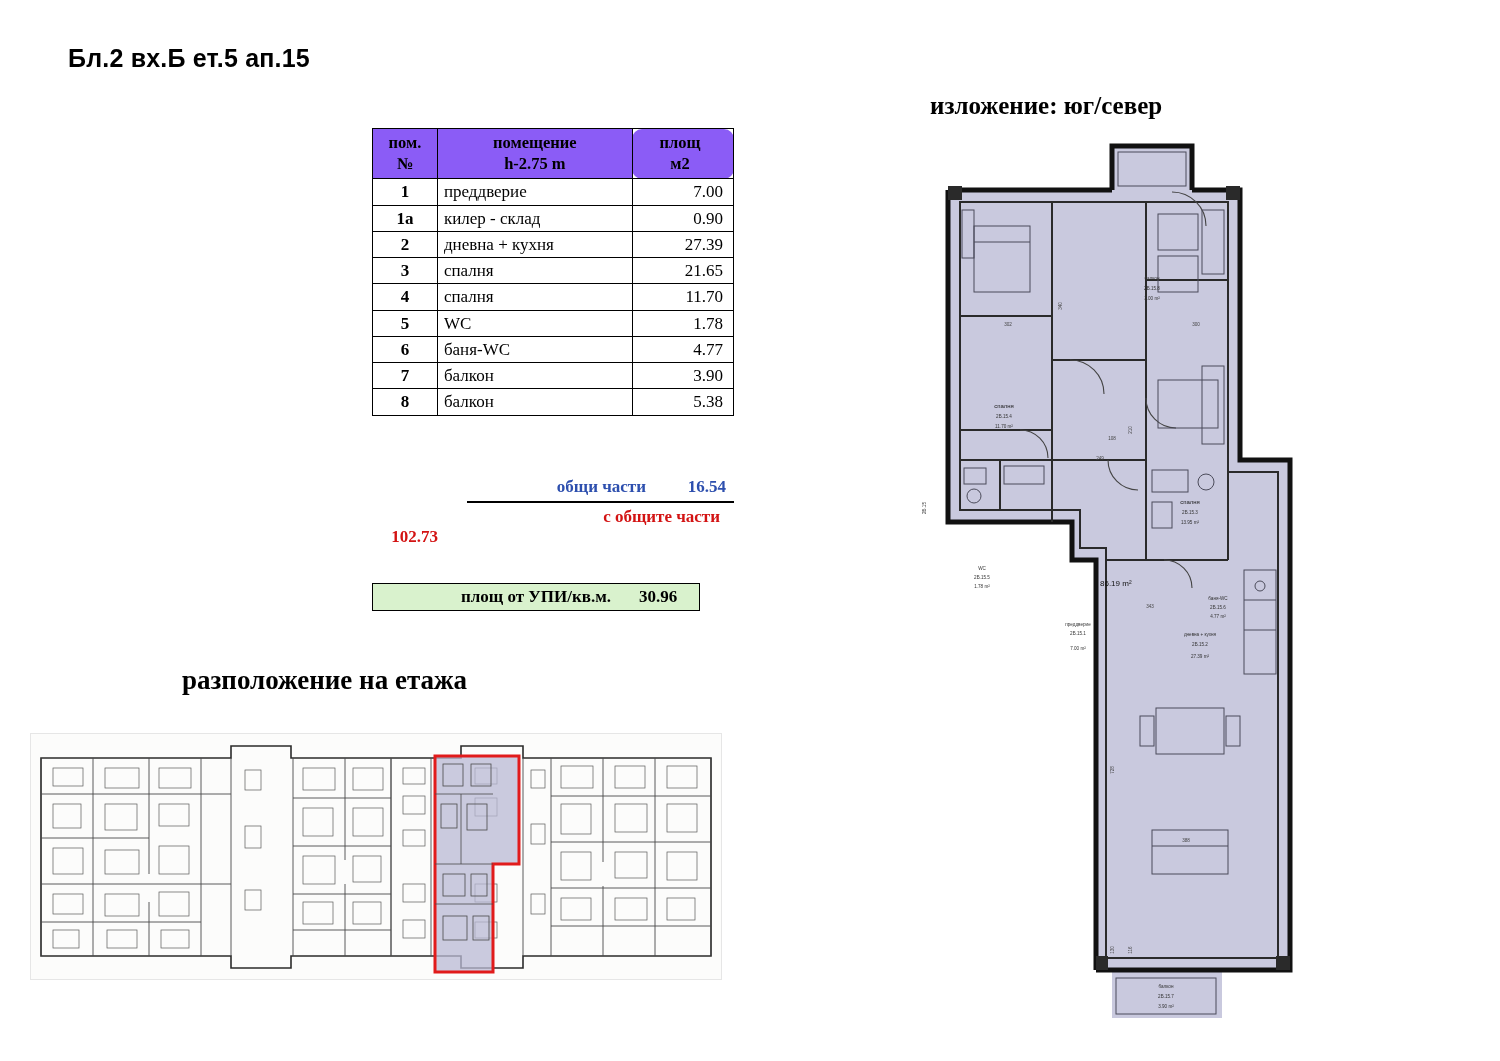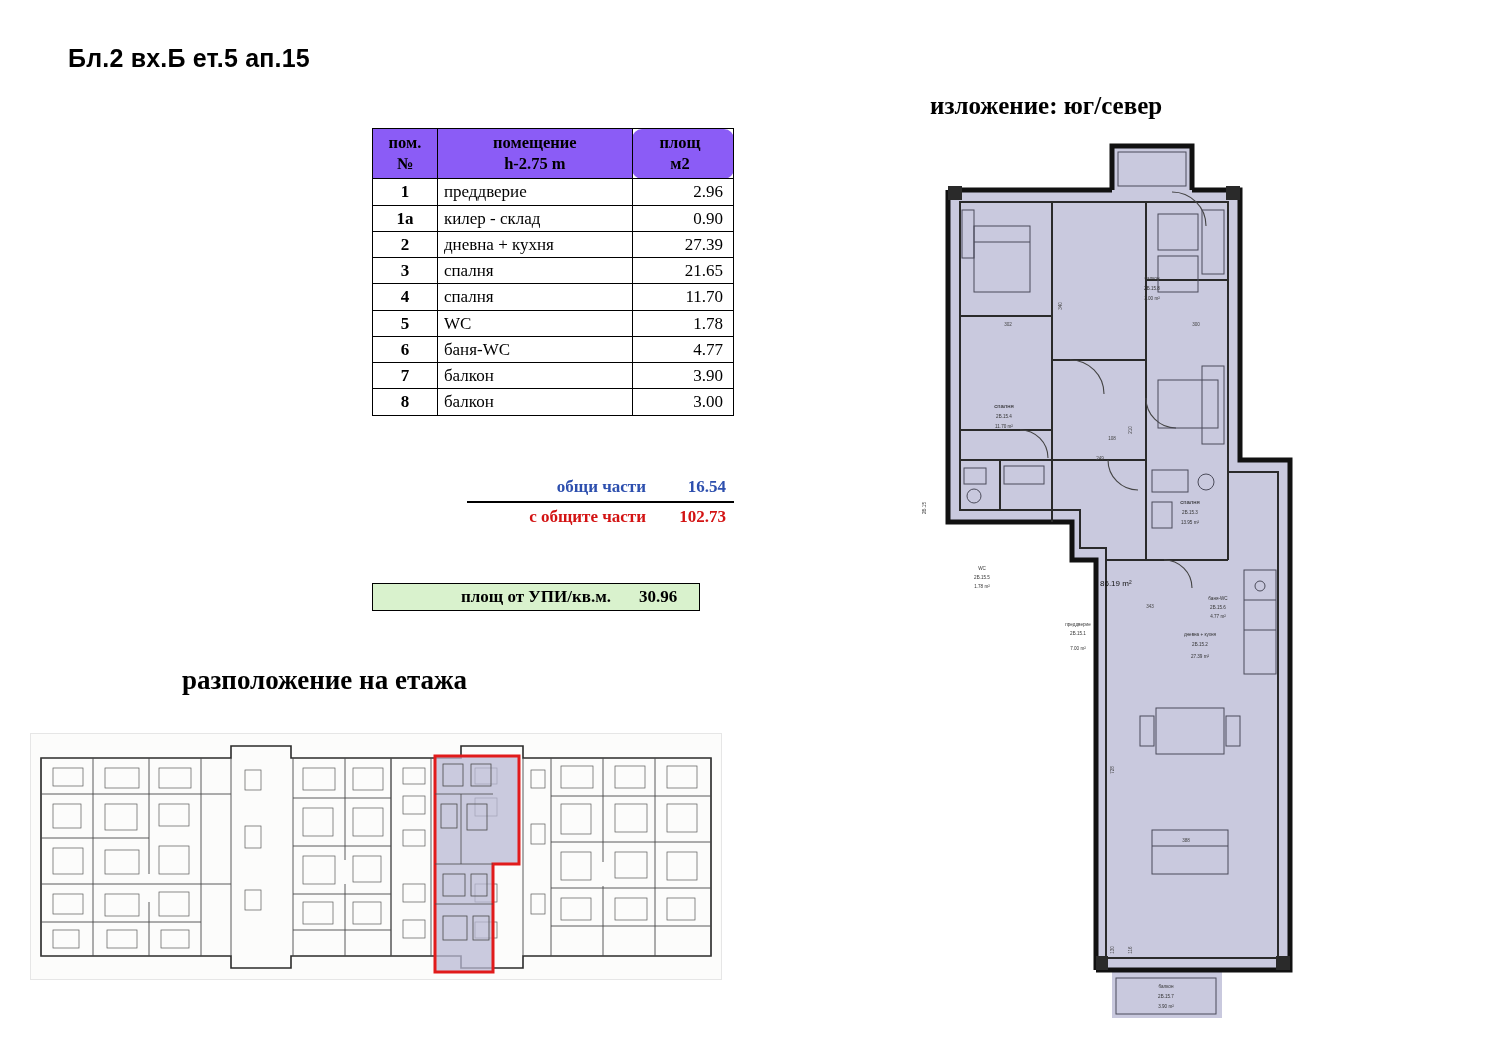--- a/index.html
+++ b/index.html
@@ -70,21 +70,21 @@
   }
   #totals .trow {
     display: flex;
     justify-content: space-between;
     padding: 1px 0;
   }
   #totals .trow .lbl { text-align: right; flex: 1; padding-right: 14px; }
   #totals .trow .val { width: 66px; text-align: right; padding-right: 8px; }
   .green { color: #2f9e3f; }
   .blue  { color: #2d4fae; }
-  .red   { color: #d31313; }
+  .red   { color: #d31313; flex-direction: column; }
   #totals .rule {
     border-top: 2px solid #000;
     margin: 3px 0 3px 95px;
   }
 
   
   #upi-box {
     position: absolute;
     left: 372px;
     top: 583px;
@@ -184,21 +184,21 @@
         <th class="col-area" style="text-align:center">
           <div>площ</div>
           <div>м2</div>
         </th>
       </tr>
     </thead>
     <tbody id="rooms-body">
         <tr>
           <td class="col-no">1</td>
           <td class="col-name">преддверие</td>
-          <td class="col-area">2.96</td>
+          <td class="col-area">7.00</td>
         </tr>
         <tr>
           <td class="col-no">1а</td>
           <td class="col-name">килер - склад</td>
           <td class="col-area">0.90</td>
         </tr>
         <tr>
           <td class="col-no">2</td>
           <td class="col-name">дневна +  кухня</td>
           <td class="col-area">27.39</td>
@@ -224,21 +224,21 @@
           <td class="col-area">4.77</td>
         </tr>
         <tr>
           <td class="col-no">7</td>
           <td class="col-name">балкон</td>
           <td class="col-area">3.90</td>
         </tr>
         <tr>
           <td class="col-no">8</td>
           <td class="col-name">балкон</td>
-          <td class="col-area">3.00</td>
+          <td class="col-area">5.38</td>
         </tr>
       </tbody>
   </table>
 </div>
 
 <div id="totals">
   <div class="trow blue">
     <span class="lbl">общи части</span>
     <span class="val">16.54</span>
   </div>

